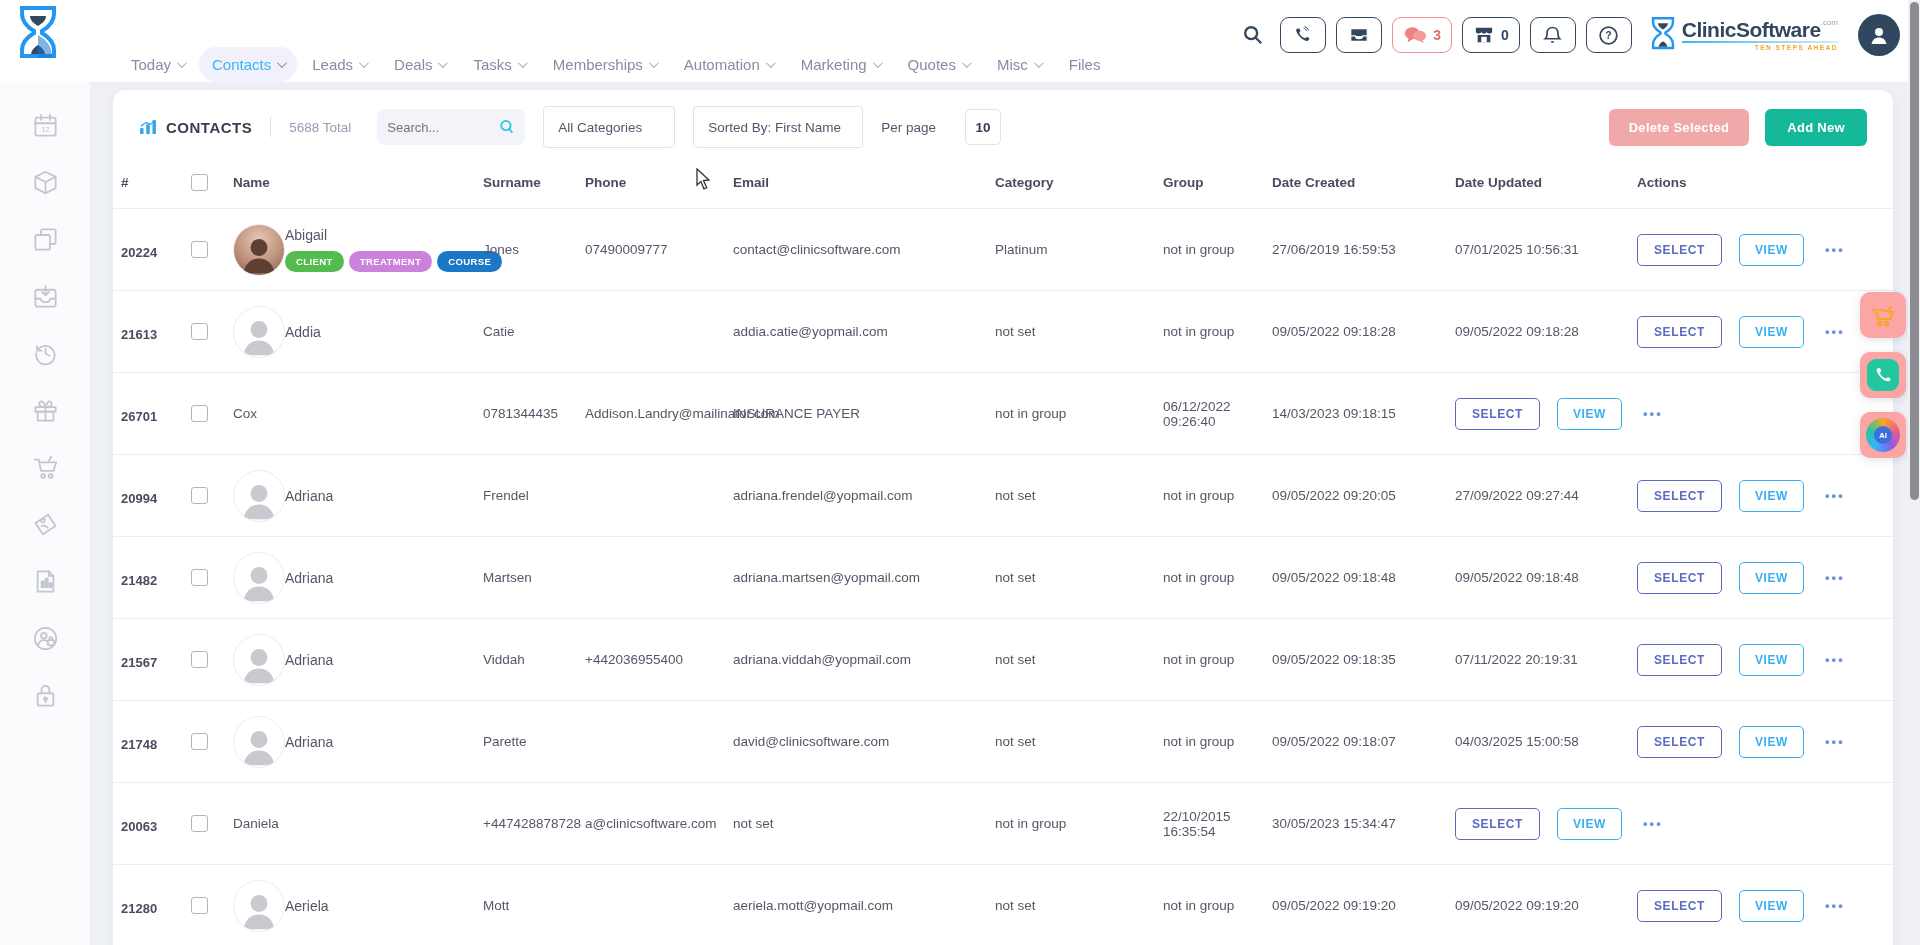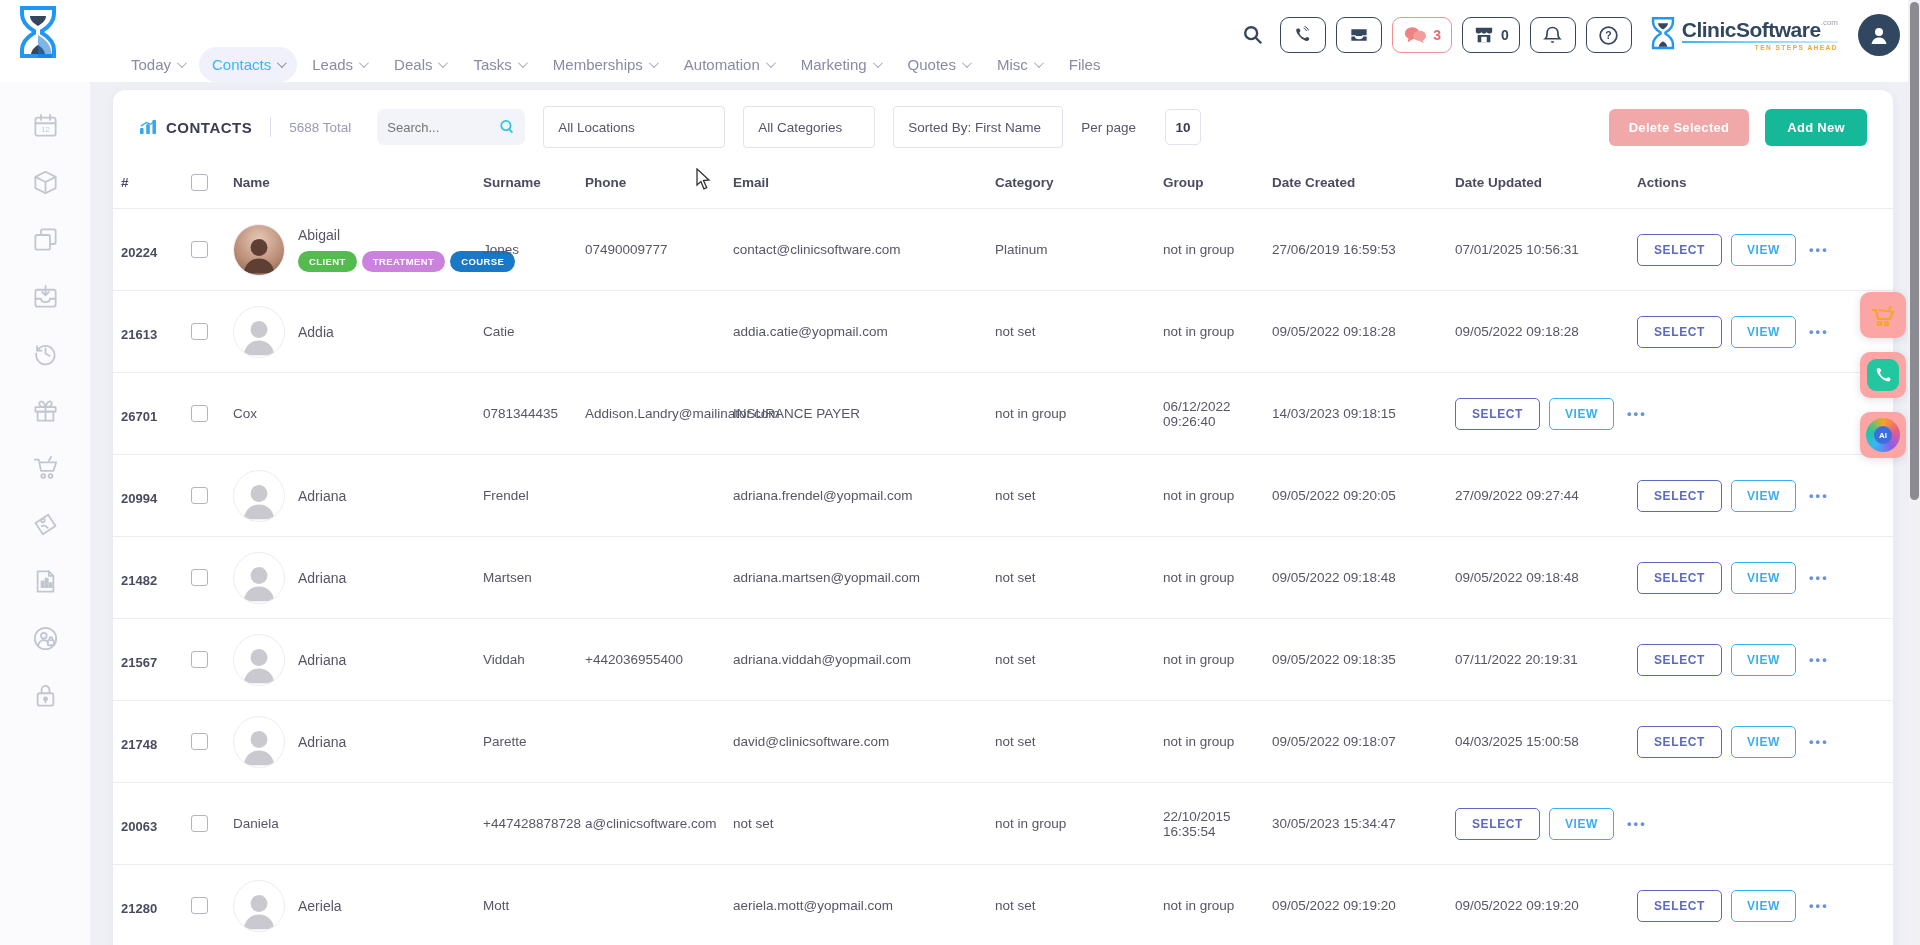--- a/index.html
+++ b/index.html
@@ -99,37 +99,37 @@
     display:grid;
     grid-template-columns:70px 42px 250px 102px 148px 262px 168px 109px 183px 182px 1fr;
     align-items:center; padding-left:8px;
   }
   .thead { height:52px; margin-top:6px; font-size:13.5px; font-weight:bold; color:#4b4b60; }
   .trow { min-height:82px; border-top:1px solid #ececf3; font-size:13.5px; color:#565667; }
   .cell-id { font-size:13px; font-weight:bold; color:#4b4b60;margin-top:6px; }
   .cbox {
     width:17px; height:17px; border:1.5px solid #b3b3c4; border-radius:3px; background:#fff; cursor:pointer;
   }
-  .namecell { display:flex; align-items:center; gap:13px; padding:9px 0; }
+  .namecell { display:flex; align-items:center; padding:9px 0; }
   .avatar {
     width:52px; height:52px; border-radius:50%; background:#fff; border:1px solid #ececf3;
     display:flex; align-items:flex-end; justify-content:center; overflow:hidden; flex-shrink:0;
   }
   .avatar svg { width:44px; height:44px; fill:#c9c9cf; }
   .avatar.photo1 { background:radial-gradient(circle at 50% 30%, #e8c9b8, #b98b74 60%, #7e5a49); }
   .avatar.photo1 svg { fill:#5f3f33; }
   .avatar.photo2 { background:radial-gradient(circle at 50% 30%, #cfcfcf, #8f8f8f 60%, #4a4a4a); }
   .avatar.photo2 svg { fill:#2e2e2e; }
   .name-text { font-size:14px; font-weight:500; color:#565667; }
   .badge-row { display:flex; gap:5px; margin-top:8px; }
   .badge {
     color:#fff; font-size:9.5px; font-weight:bold; letter-spacing:.4px;
     padding:5px 11px; border-radius:12px; white-space:nowrap;
   }
-  .actions { display:flex; align-items:center; gap:9px; }
+  .actions { display:flex; align-items:center; gap:17px; }
   .btn-select {
     border:1.6px solid #5d6ac1; color:#5d6ac1; background:#fff;
     font-size:12px; font-weight:bold; letter-spacing:.6px;
     padding:8px 16px; border-radius:5px; cursor:pointer;
   }
   .btn-view {
     border:1.6px solid #38b0f0; color:#38b0f0; background:#fff;
     font-size:12px; font-weight:bold; letter-spacing:.6px;
     padding:8px 15px; border-radius:5px; cursor:pointer;
   }
@@ -351,21 +351,20 @@
     </div>
     <div class="tb-divider"></div>
     <span class="tb-total">5688 Total</span>
     <div class="search-box">
       <input type="text" placeholder="Search..." style="">
       <svg width="20" height="20" viewBox="0 0 24 24" fill="none" stroke="#2bc4d9" stroke-width="2.4">
           <circle cx="11" cy="10" r="6.5"></circle>
           <line x1="15.5" y1="15" x2="20" y2="20"></line>
         </svg>
     </div>
-    <div class="filter-box w-loc">All Locations</div>
     <div class="filter-box w-cat">All Categories</div>
     <div class="filter-box w-sort">Sorted By: First Name</div>
     <div class="perpage">
       <span class="perpage-label">Per page</span>
       <div class="perpage-val">10</div>
     </div>
     <div class="toolbar-spacer"></div>
     <button class="btn-delete">Delete Selected</button>
     <button class="btn-add">Add New</button>
   </div>

